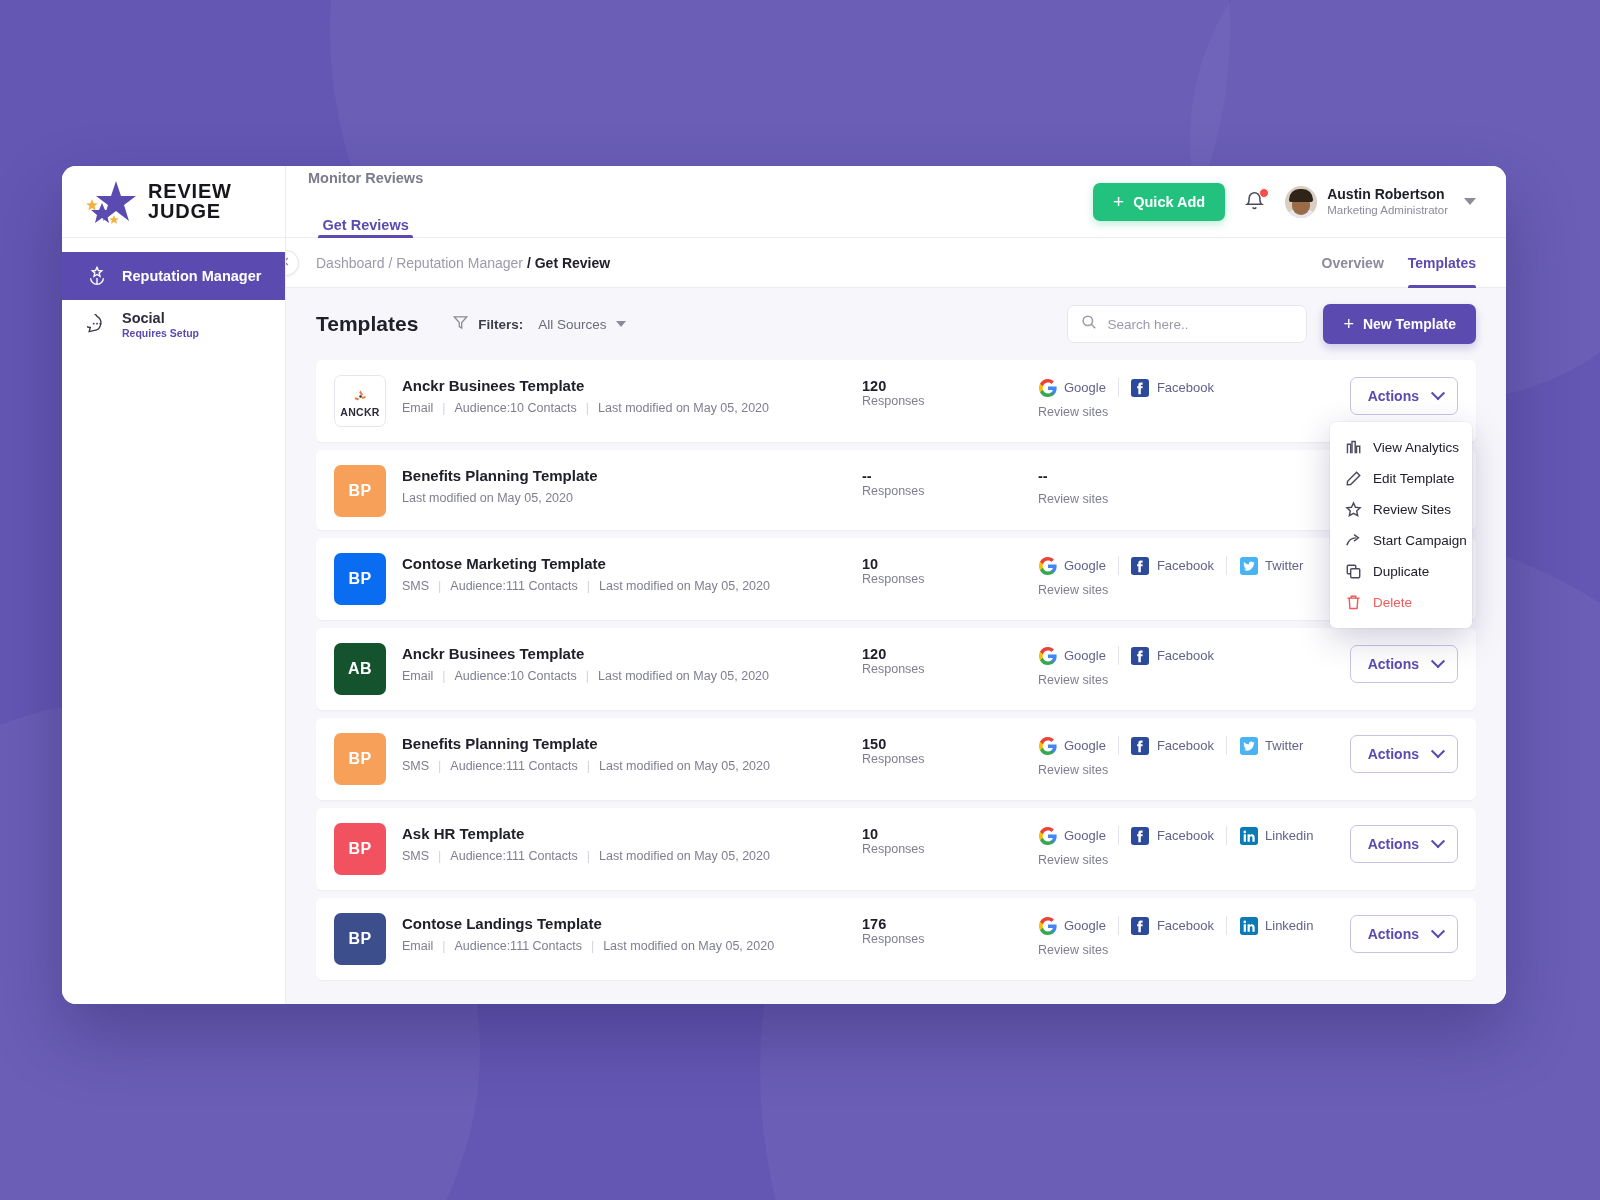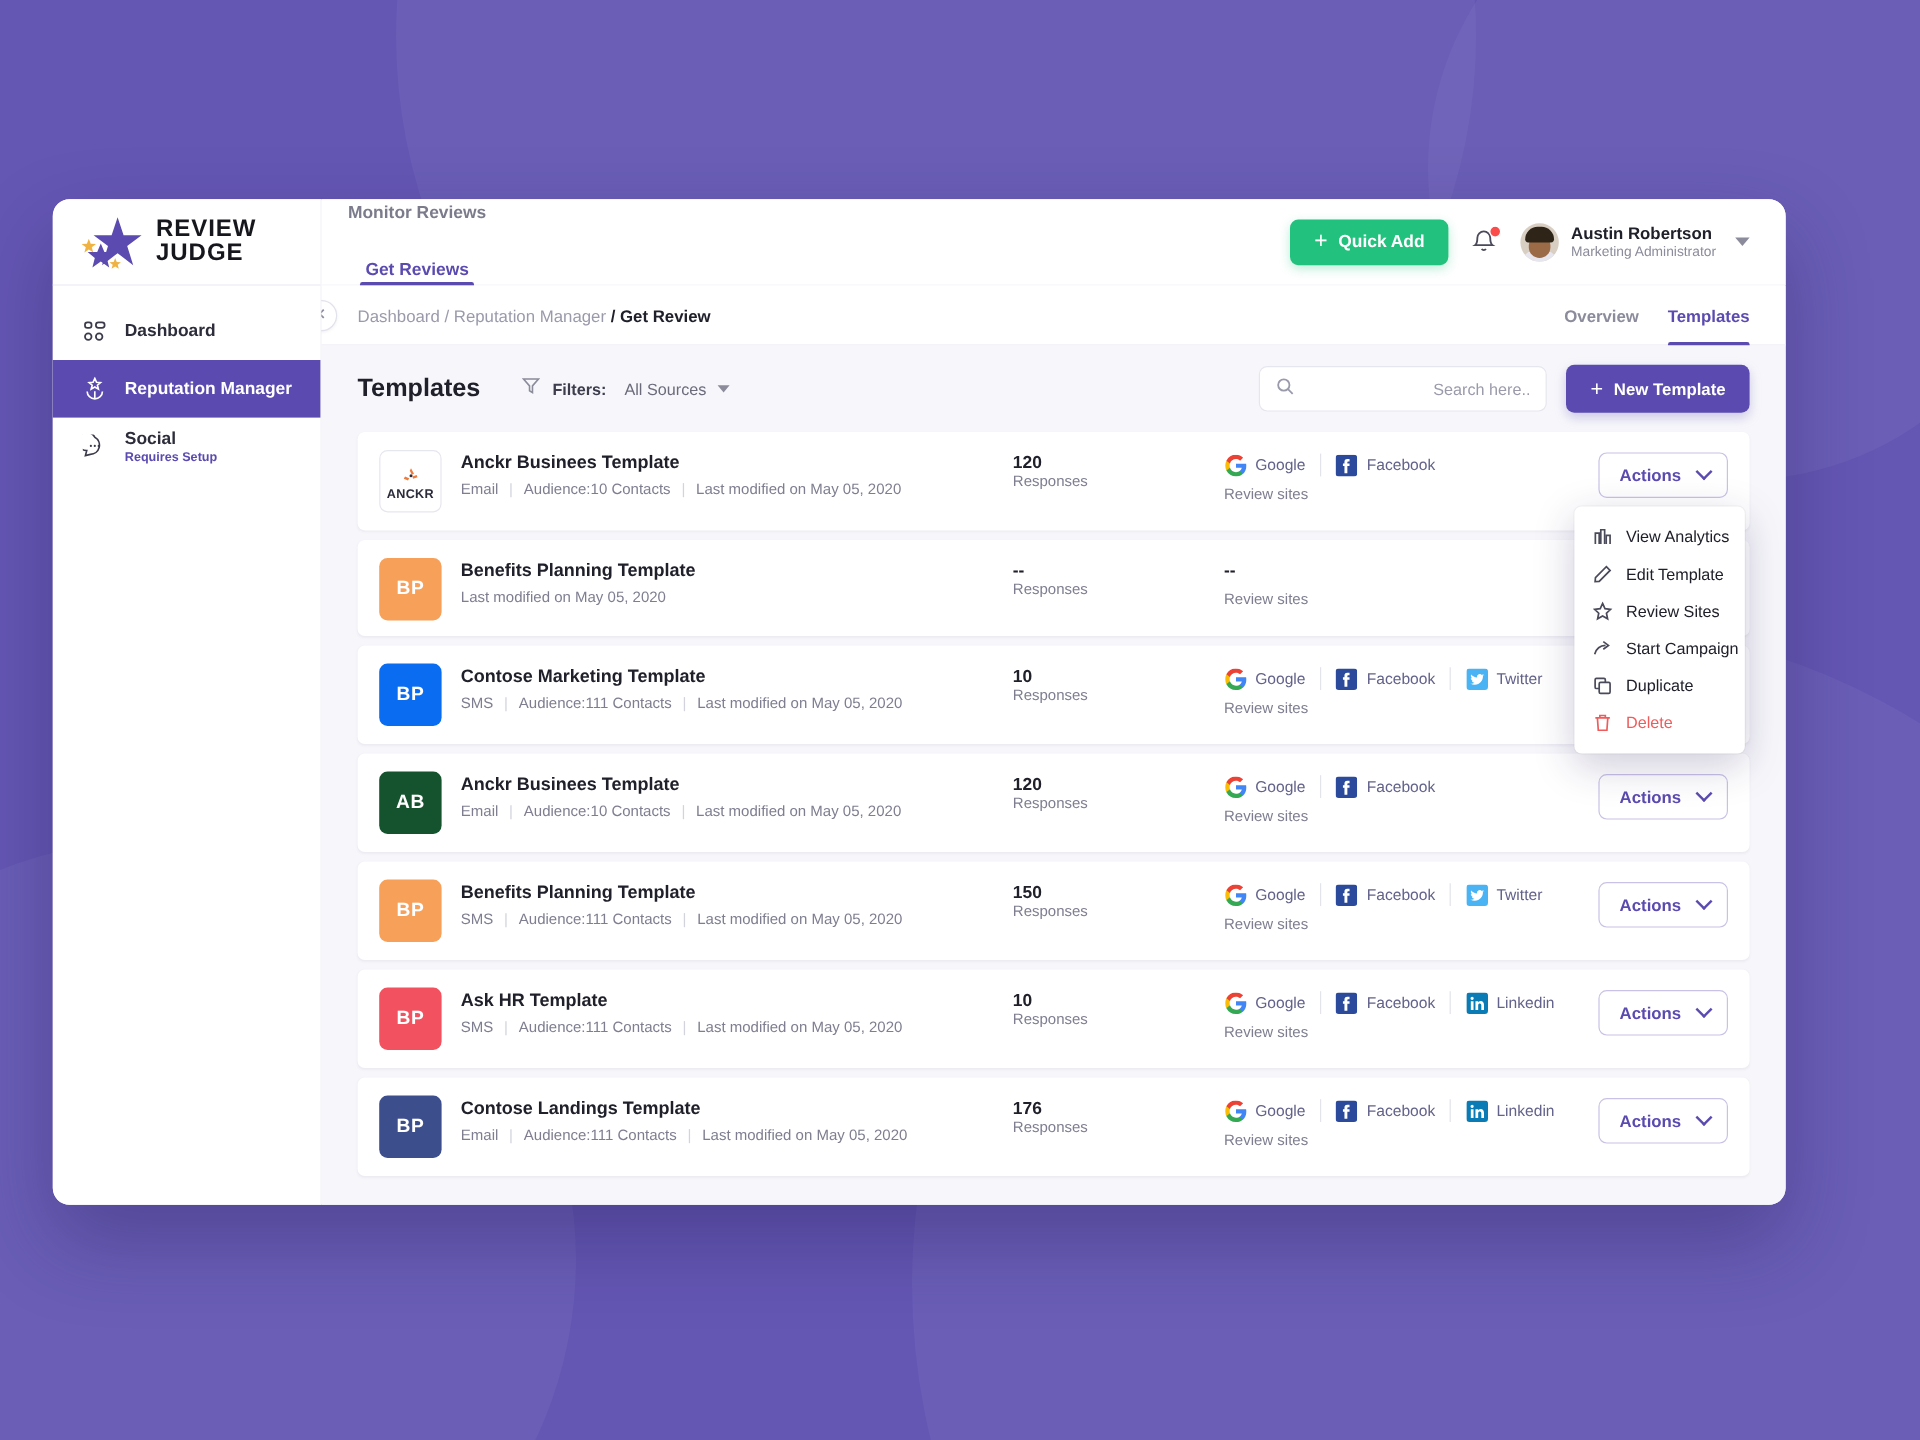--- a/index.html
+++ b/index.html
@@ -14,21 +14,21 @@
   }
   
   .bg-deco { position: absolute; border-radius: 50%; background: rgba(255,255,255,0.045); pointer-events: none; }
   .bg-deco.b1 { width: 900px; height: 900px; left: 330px; top: -420px; }
   .bg-deco.b2 { width: 1100px; height: 1100px; left: 760px; top: 520px; }
   .bg-deco.b3 { width: 700px; height: 700px; left: -220px; top: 700px; }
   .bg-deco.b4 { width: 520px; height: 520px; left: 1190px; top: -120px; }
 
   .app-window {
     position: absolute;
-    left: 44px; top: 166px;
+    left: 62px; top: 166px;
     width: 1444px; height: 838px;
     background: #ffffff;
     border-radius: 14px;
     box-shadow: 0 30px 70px rgba(30,20,80,0.33);
     display: flex;
     overflow: visible;
   }
 
   
   .sidebar {
@@ -153,21 +153,21 @@
   }
   .tri-dn { width: 0; height: 0; border-left: 5px solid transparent; border-right: 5px solid transparent; border-top: 6px solid #8b8b9b; }
   .tool-right { margin-left: auto; display: flex; align-items: center; gap: 16px; }
   .searchbox {
     width: 240px; height: 38px; background: #fff;
     border: 1px solid #e6e6ef; border-radius: 7px;
     display: flex; align-items: center; gap: 10px; padding: 0 13px;
   }
   .searchbox input {
     border: none; outline: none; font-size: 13.5px; color: #4a4a5a;
-    font-family: inherit; width: 100%; background: transparent; text-align: right;
+    font-family: inherit; width: 100%; background: transparent;
   }
   .searchbox input::placeholder { color: #9a9aab; }
   .new-template {
     background: #5b4bb0; color: #fff; border: none;
     height: 40px; padding: 0 20px; border-radius: 7px;
     font-size: 14px; font-weight: 700; cursor: pointer;
     display: flex; align-items: center; gap: 9px; font-family: inherit;
     box-shadow: 0 4px 10px rgba(91,75,176,.28);
   }
   .new-template .plus { font-size: 18px; font-weight: 400; line-height: 1; }
@@ -262,33 +262,20 @@
           <path d="M28 36 L29.3 39.3 L32.8 39.5 L30.1 41.6 L31 45 L28 43 L25 45 L25.9 41.6 L23.2 39.5 L26.7 39.3 Z" fill="#f0b342"></path>
         </svg>
       </span>
       <span class="logo-text">
         <span class="l1">REVIEW</span>
         <span class="l2">JUDGE</span>
       </span>
     </div>
 
     <nav class="nav">
-      <div class="nav-item">
-        <span class="ico">
-          <svg viewBox="0 0 22 22" width="20" height="20" fill="none" stroke="#3a3a4a" stroke-width="1.6">
-            <rect x="2" y="3" width="6" height="5" rx="2.2"></rect>
-              <rect x="12" y="3" width="8" height="5" rx="2.4"></rect>
-            <rect x="2" y="13" width="6" height="6" rx="3"></rect>
-              <rect x="12" y="13" width="6" height="6" rx="3"></rect>
-          </svg>
-        </span>
-        <span class="labelbox">
-          <span>Dashboard</span>
-        </span>
-      </div>
 
       <div class="nav-item active">
         <span class="ico">
           <svg viewBox="0 0 22 22" width="20" height="20" fill="none" stroke="#ffffff" stroke-width="1.5">
             <path d="M11 1.5 L12.6 5 L16.2 5.3 L13.4 7.7 L14.3 11.3 L11 9.3 L7.7 11.3 L8.6 7.7 L5.8 5.3 L9.4 5 Z"></path>
             <path d="M4 13.5 C4 17.2 7.2 20.2 11 20.2 C14.8 20.2 18 17.2 18 13.5"></path>
             <path d="M11 13.2 L11 20"></path>
           </svg>
         </span>
         <span class="labelbox">

